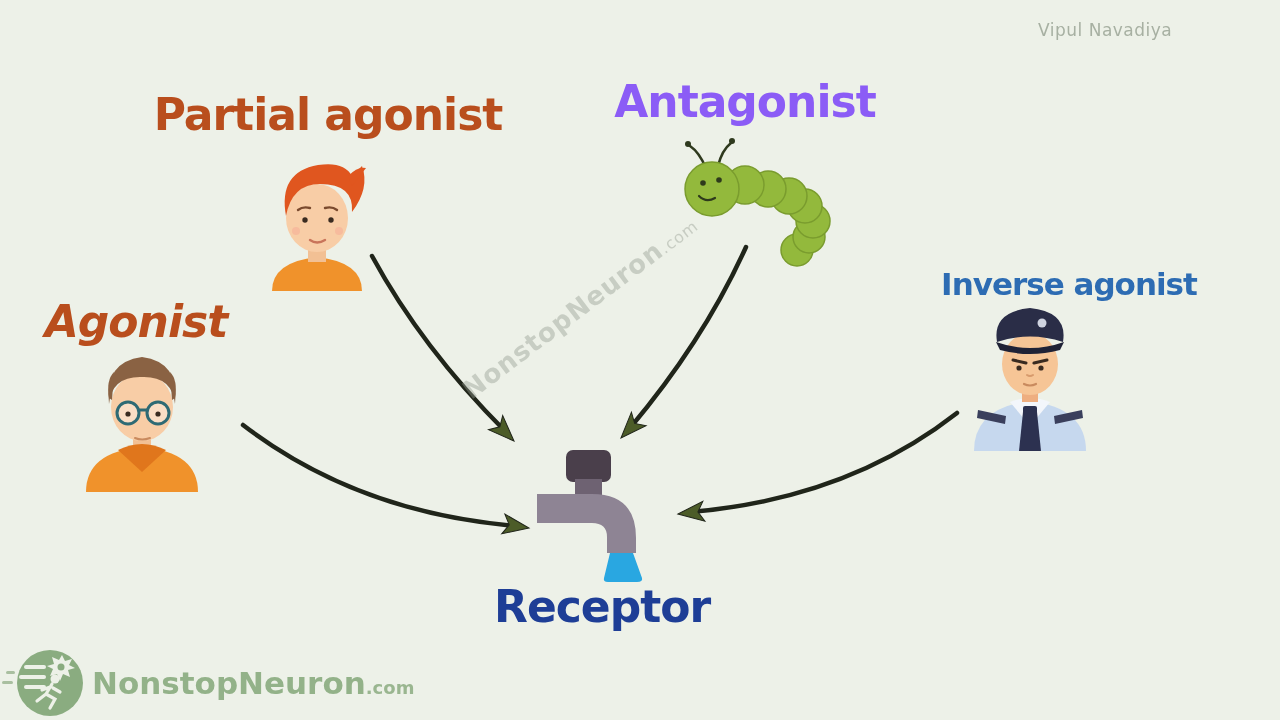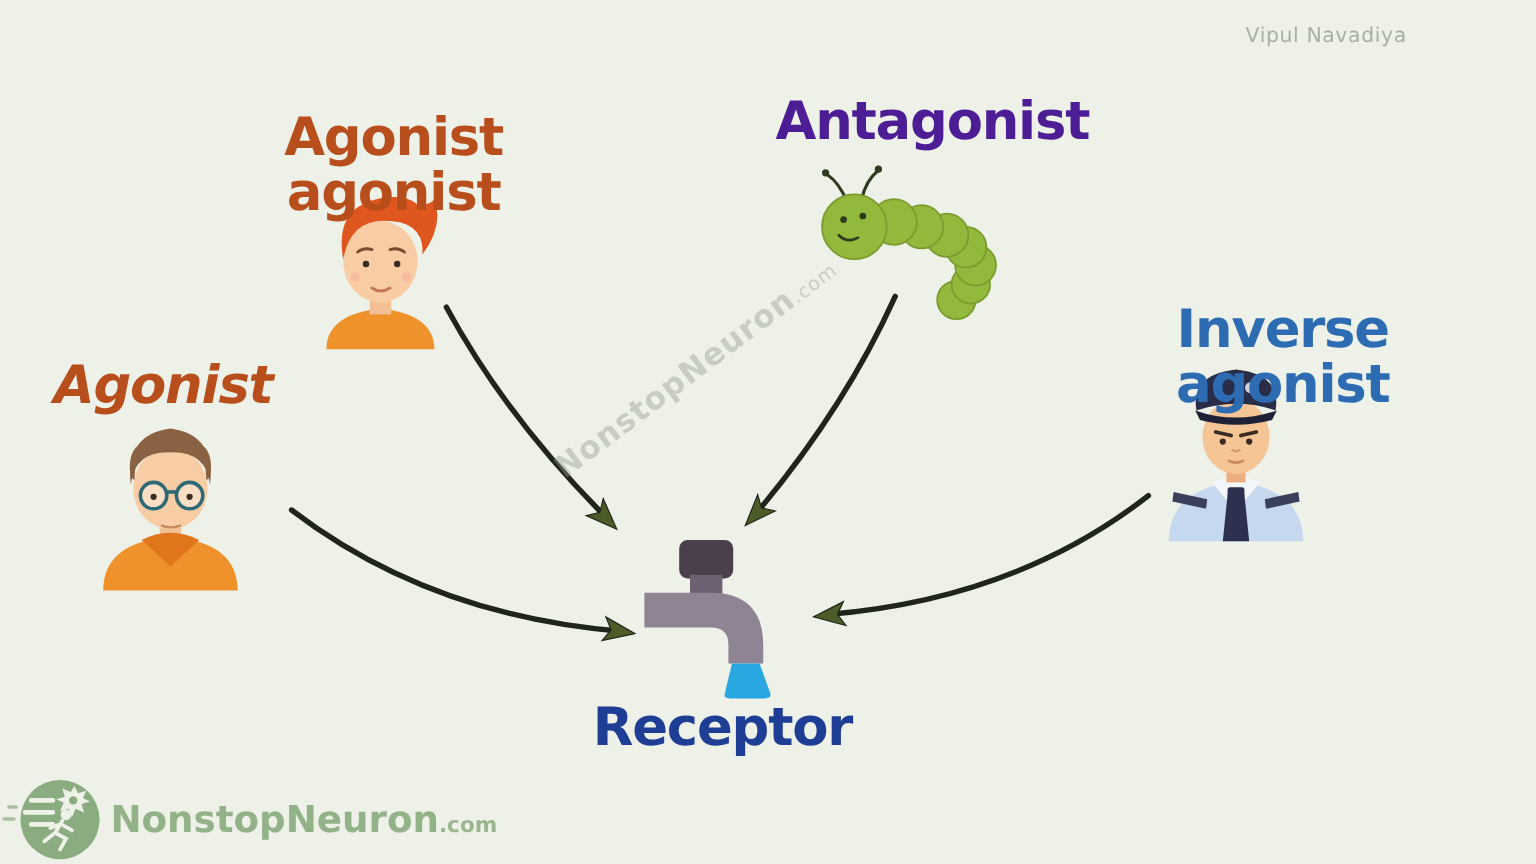--- a/index.html
+++ b/index.html
@@ -4,22 +4,22 @@
 <style>
   html,body{margin:0;padding:0;background:#dfe3da;}
   .canvas{
     position:relative;width:1280px;height:720px;background:#edf1e8;
     font-family:"DejaVu Sans","Liberation Sans",sans-serif;overflow:hidden;
   }
   .scene-svg{position:absolute;left:0;top:0;}
   .label{position:absolute;text-align:center;font-weight:bold;line-height:1.05;letter-spacing:-1px;}
   .label-agonist{left:40px;top:299px;width:192px;font-size:44px;color:#b94e1d;font-style:italic;}
   .label-partial{left:150px;top:92px;width:356px;font-size:44px;color:#b94e1d;}
-  .label-antagonist{left:608px;top:79px;width:274px;font-size:44px;color:#4c1d95;margin-left:32px;}
-  .label-inverse{left:888px;top:252px;width:362px;font-size:44px;color:#2d6cb3;}
+  .label-antagonist{left:608px;top:79px;width:274px;font-size:44px;color:#8b5cf6;}
+  .label-inverse{left:888px;top:268px;width:362px;font-size:31px;color:#2d6cb3;}
   .label-receptor{left:494px;top:584px;width:206px;font-size:44px;color:#1e3e96;}
   .attribution{
     position:absolute;left:1038px;top:8px;font-size:17px;color:#a7b0a2;
     letter-spacing:0.5px;font-weight:500;margin-top:12px;
   }
   .watermark{
     position:absolute;left:420px;top:292px;width:320px;text-align:center;
     transform:rotate(-37deg);font-size:26px;font-weight:bold;
     color:rgba(148,156,142,0.42);letter-spacing:1px;white-space:nowrap;
   }
@@ -142,21 +142,21 @@
       <rect x="2" y="681" width="11" height="3" rx="1.5" fill="#a9bfa0"></rect>
       <path d="M 62,655 L 65,661 L 72,659 L 69,665 L 75,668 L 68,670 L 70,677 L 63,674 L 60,681 L 57,674 L 50,676 L 53,669 L 47,666 L 54,664 L 52,657 L 59,660 Z" fill="#edf1e8"></path>
       <circle cx="61" cy="667" r="3.5" fill="#8aac80"></circle>
       <circle cx="55" cy="679" r="4.5" fill="#edf1e8"></circle>
       <path d="M 52,684 L 46,694 M 46,694 L 37,701 M 46,694 L 55,699 L 50,708 M 50,687 L 42,690 M 53,688 L 60,692" fill="none" stroke="#edf1e8" stroke-width="3.2" stroke-linecap="round"></path>
     </g>
   </svg>
 
   <div class="attribution">Vipul Navadiya</div>
 
-  <div class="label label-partial">Agonist agonist</div>
+  <div class="label label-partial">Partial agonist</div>
 
   <div class="label label-antagonist">Antagonist</div>
 
   <div class="label label-agonist">Agonist</div>
 
   <div class="label label-inverse">Inverse agonist</div>
 
   <div class="label label-receptor">Receptor</div>
 
   <div class="watermark"><span>NonstopNeuron</span><span class="wm-suffix">.com</span></div>

